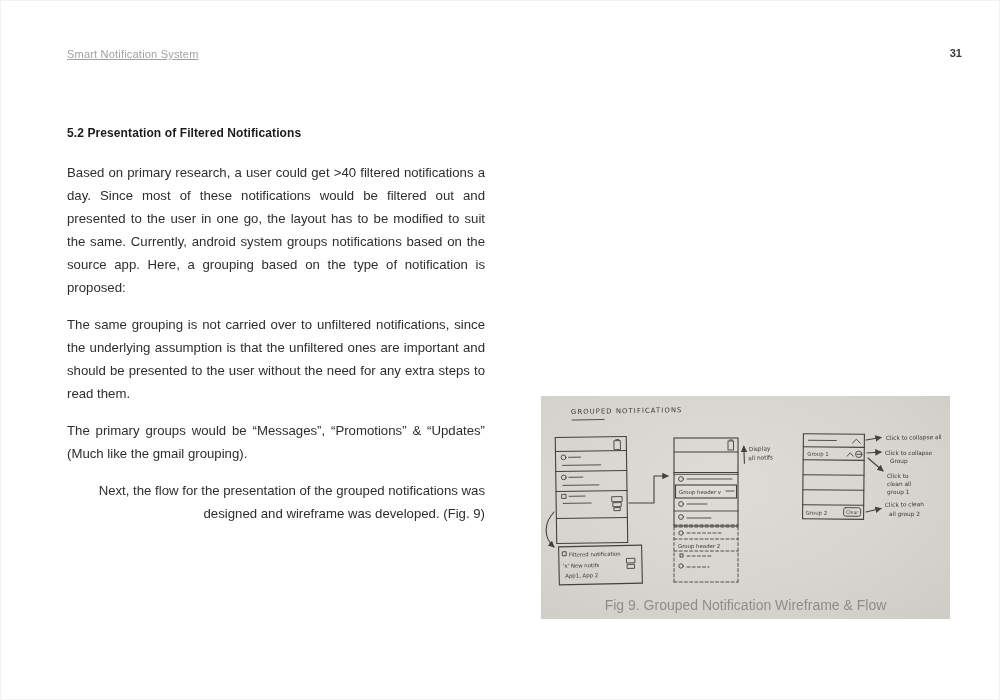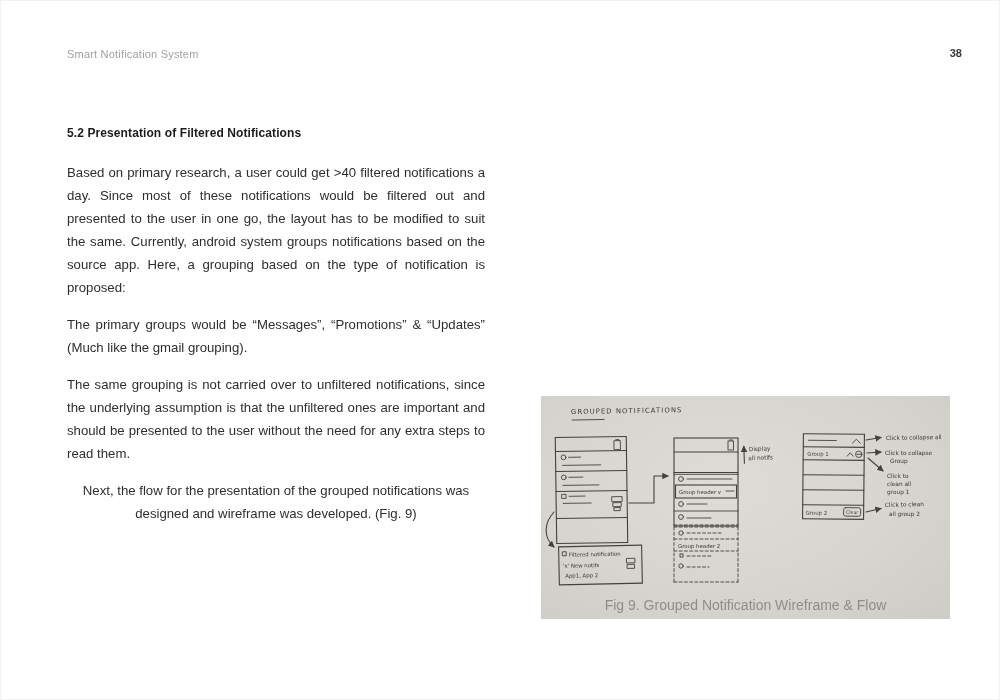--- a/index.html
+++ b/index.html
@@ -6,38 +6,38 @@
   body{
     width:1000px;height:700px;position:relative;overflow:hidden;
     background:#ffffff;
     font-family:"Liberation Sans", sans-serif;
     -webkit-font-smoothing:antialiased;
   }
   .page{position:absolute;inset:0;background:#ffffff;box-shadow:inset 0 0 0 1px #f2f2f2;}
 
   .header-title{
     position:absolute;left:67px;top:48px;
-    font-size:11px;color:#a3a19f;letter-spacing:.2px;
+    font-size:11px;color:#a3a19f;letter-spacing:.2px;text-decoration:underline;
   }
   .page-number{
     position:absolute;right:38px;top:47px;
     font-size:11px;font-weight:bold;color:#3a3836;
   }
 
   .section-heading{
     position:absolute;left:67px;top:126px;margin:0;
     font-size:12px;font-weight:bold;color:#1d1c1a;letter-spacing:.1px;
   }
 
   .body-col{
     position:absolute;left:67px;top:161px;width:418px;
     font-size:13.2px;line-height:23px;color:#2f2e2c;
   }
   .body-col p{margin:0 0 14px 0;text-align:justify;}
-  .body-col p:last-child{text-align:center;}
+  .body-col p:last-child{text-align:right;}
 
   .figure{
     position:absolute;left:541px;top:396px;width:409px;height:223px;
     background:radial-gradient(ellipse at 45% 40%, #dedcd7 0%, #d7d5d0 55%, #ceccc7 100%);
   }
   .figure svg{display:block;width:409px;height:196px;}
 
   .fig-caption{
     position:absolute;left:541px;top:597px;width:409px;
     text-align:center;font-size:14px;color:#8f8d8b;
@@ -51,28 +51,28 @@
   .sk-stroke{stroke:#44413c;stroke-width:1.1;fill:none;stroke-linecap:round;}
   .sk-thin{stroke:#44413c;stroke-width:0.9;fill:none;stroke-linecap:round;}
   .sk-dash{stroke-dasharray:3 2.2;}
 </style>
 </head>
 <body>
 
 <div class="page">
 
   <div class="header-title">Smart Notification System</div>
-  <div class="page-number">38</div>
+  <div class="page-number">31</div>
 
   <h2 class="section-heading">5.2 Presentation of Filtered Notifications</h2>
 
   <div class="body-col">
     <p>Based on primary research, a user could get &gt;40 filtered notifications a day. Since most of these notifications would be filtered out and presented to the user in one go, the layout has to be modified to suit the same. Currently, android system groups notifications based on the source app. Here, a grouping based on the type of notification is proposed:</p>
+    <p>The same grouping is not carried over to unfiltered notifications, since the underlying assumption is that the unfiltered ones are important and should be presented to the user without the need for any extra steps to read them.</p>
     <p>The primary groups would be “Messages”, “Promotions” &amp; “Updates” (Much like the gmail grouping).</p>
-    <p>The same grouping is not carried over to unfiltered notifications, since the underlying assumption is that the unfiltered ones are important and should be presented to the user without the need for any extra steps to read them.</p>
     <p>Next, the flow for the presentation of the grouped notifications was designed and wireframe was developed. (Fig. 9)</p>
   </div>
 
   <div class="figure">
     <svg viewBox="0 0 409 196">
       <defs>
         <marker id="ah" markerWidth="7" markerHeight="7" refX="5.2" refY="3" orient="auto">
           <path d="M0,0 L6,3 L0,6 z" fill="#44413c"></path>
         </marker>
       </defs>

